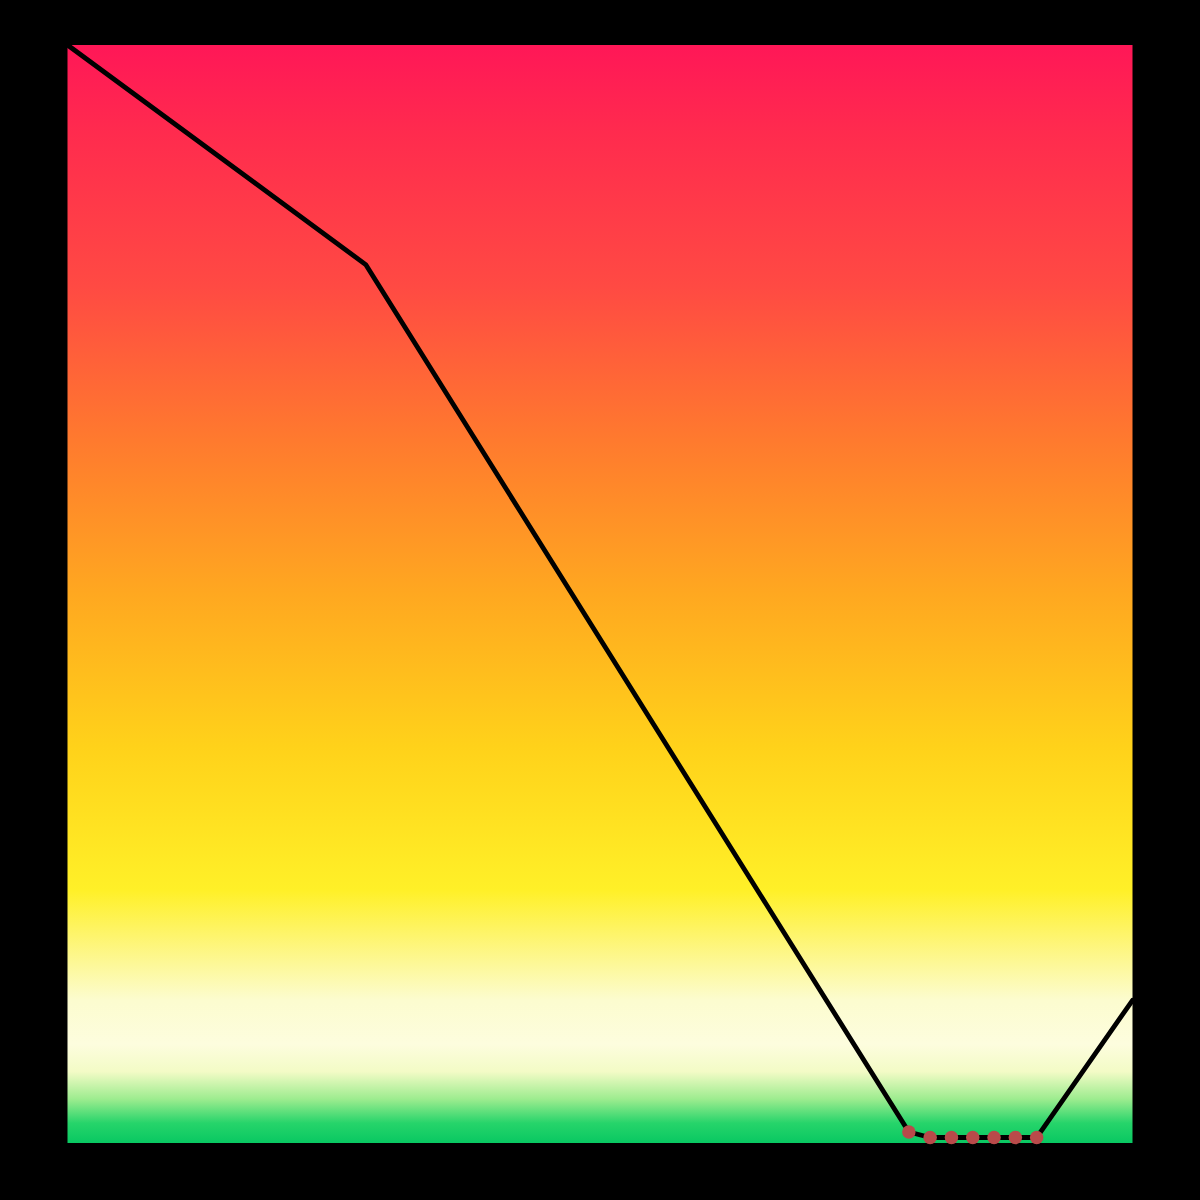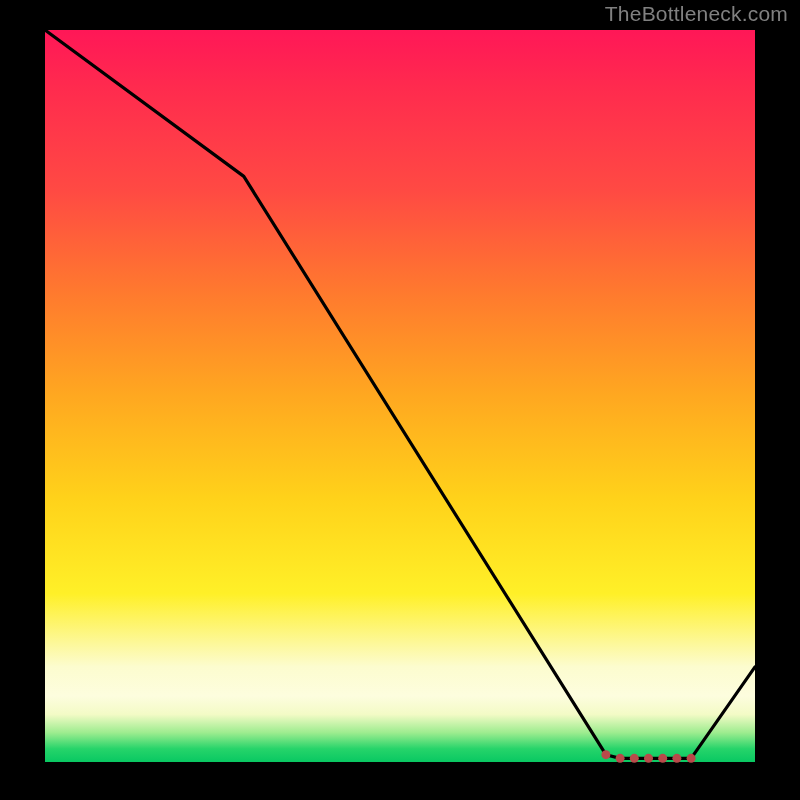--- a/index.html
+++ b/index.html
@@ -55,21 +55,20 @@
     top: 0;
     width: 710px;
     height: 732px;
     overflow: visible;
   }
 </style>
 </head>
 <body>
 
 <div class="frame">
-  <div class="attribution">TheBottleneck.com</div>
 
   <div class="plot">
     <svg id="plot-svg" viewBox="0 0 710 732" preserveAspectRatio="none">
         <path d="M0.00 0.00 L198.80 146.40 L560.90 724.68 L575.10 728.34 L589.30 728.34 L603.50 728.34 L617.70 728.34 L631.90 728.34 L646.10 728.34 L710.00 636.84" fill="none" stroke="#000000" stroke-width="3.2" stroke-linecap="round" stroke-linejoin="round"></path>
         <circle cx="560.90" cy="724.68" r="4.5" fill="#b94a4a"></circle>
         <circle cx="575.10" cy="728.34" r="4.5" fill="#b94a4a"></circle>
         <circle cx="589.30" cy="728.34" r="4.5" fill="#b94a4a"></circle>
         <circle cx="603.50" cy="728.34" r="4.5" fill="#b94a4a"></circle>
         <circle cx="617.70" cy="728.34" r="4.5" fill="#b94a4a"></circle>
         <circle cx="631.90" cy="728.34" r="4.5" fill="#b94a4a"></circle>

